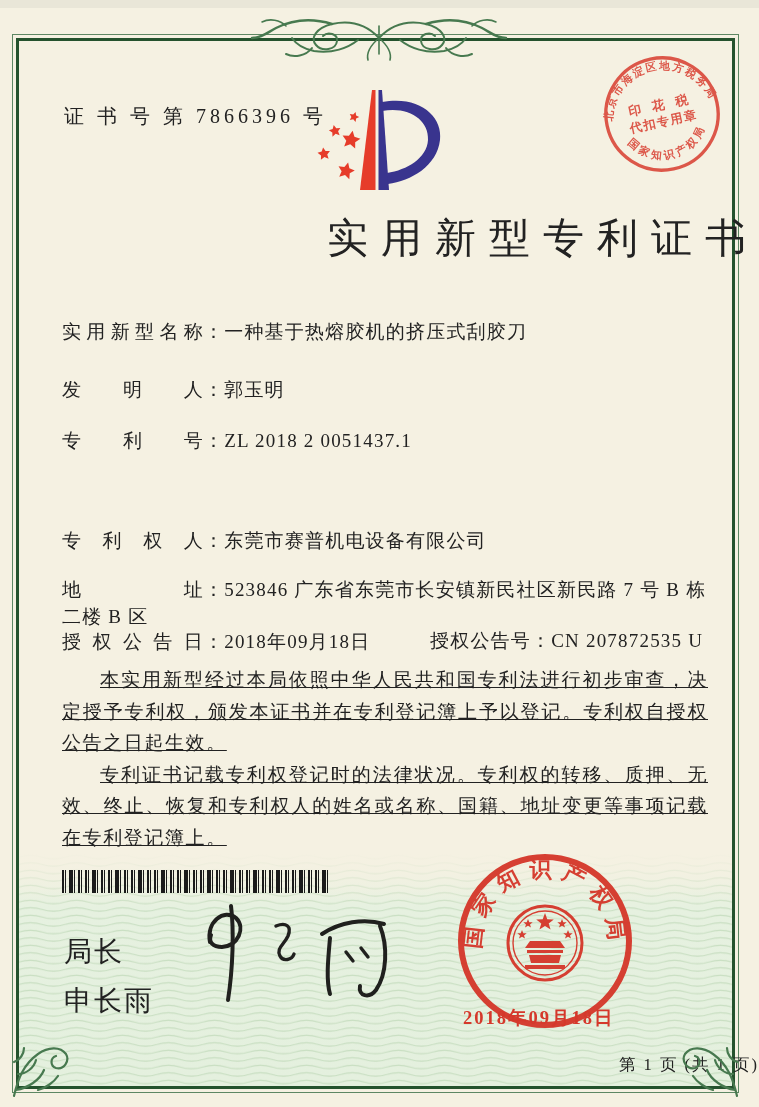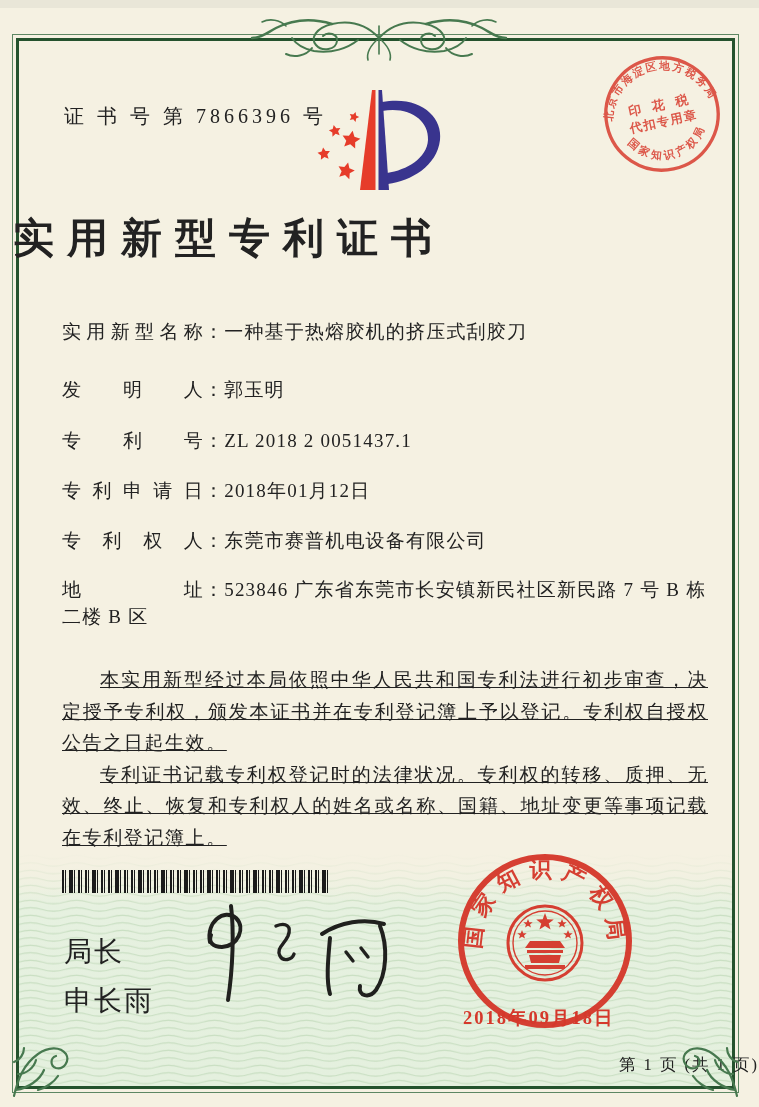--- a/index.html
+++ b/index.html
@@ -17,22 +17,22 @@
   
   .green-zone{position:absolute; left:19px; top:845px; width:713px; height:233px;
     background:linear-gradient(180deg,#f5f1e2 0,#e6f1e0 48px,#e4f0de 100%); z-index:1;}
   .green-zone svg.waves{position:absolute; inset:0; opacity:.9;}
   .green-zone .fade{position:absolute; left:0; top:0; width:100%; height:55px;
     background:linear-gradient(180deg,#f5f1e2 0,rgba(245,241,226,0) 100%);}
   
   .cert-no{position:absolute; left:64px; top:95px; font-size:20px; letter-spacing:4px; z-index:3;}
   .logo{position:absolute; left:303px; top:70px; z-index:3;}
   .tax-stamp{position:absolute; left:598px; top:42px; z-index:4; transform:rotate(-12deg);}
-  .doc-title{position:absolute; left:0; top:203px; width:100%; text-align:left;
-    font-size:41px; font-weight:bold; letter-spacing:13px; z-index:3; text-indent:13px;}
+  .doc-title{position:absolute; left:0; top:203px; width:100%; text-align:right;
+    font-size:41px; font-weight:normal; letter-spacing:13px; z-index:3; text-indent:13px;}
   
   .field{position:absolute; left:62px; width:648px; font-size:19px; line-height:27px;
     letter-spacing:1.2px; z-index:3;}
   .field .lbl{display:inline-block; width:142px; text-align:justify; text-align-last:justify; vertical-align:top;}
   .grant-no{position:absolute; left:430px; top:620px; font-size:19px; letter-spacing:1.2px; z-index:3;}
   
   .body-text{position:absolute; left:62px; top:656px; width:646px; z-index:3;}
   .body-text p{margin:0; font-size:19px; line-height:31.5px; letter-spacing:1.6px;
     text-indent:2em; text-align:justify;text-decoration:underline;}
   
@@ -164,28 +164,31 @@
 
   <div class="field" style="top:310px">
     <span class="lbl">实用新型名称</span><span>：</span><span>一种基于热熔胶机的挤压式刮胶刀</span>
   </div>
   <div class="field" style="top:368px">
     <span class="lbl">发明人</span><span>：</span><span>郭玉明</span>
   </div>
   <div class="field" style="top:419px">
     <span class="lbl">专利号</span><span>：</span><span>ZL 2018 2 0051437.1</span>
   </div>
-  <div class="field" style="top:469px">
-    <span class="lbl">专利申请日</span><span>：</span><span>2018年01月12日</span>
-  </div>
   <div class="field" style="top:519px">
     <span class="lbl">专利权人</span><span>：</span><span>东莞市赛普机电设备有限公司</span>
   </div>
   <div class="field" style="top:568px">
     <span class="lbl">地址</span><span>：</span><span>523846 广东省东莞市长安镇新民社区新民路 7 号 B 栋二楼 B 区</span>
+  </div>
+  <div class="field" style="top:620px; width:360px">
+    <span class="lbl">授权公告日</span><span>：</span><span>2018年09月18日</span>
+  </div>
+  <div class="grant-no">
+    <span>授权公告号</span><span>：</span><span>CN 207872535 U</span>
   </div>
 
   <div class="body-text">
     <p>本实用新型经过本局依照中华人民共和国专利法进行初步审查，决定授予专利权，颁发本证书并在专利登记簿上予以登记。专利权自授权公告之日起生效。</p>
     <p>专利证书记载专利权登记时的法律状况。专利权的转移、质押、无效、终止、恢复和专利权人的姓名或名称、国籍、地址变更等事项记载在专利登记簿上。</p>
   </div>
 
   <div class="barcode"></div>
 
   <div class="director">

